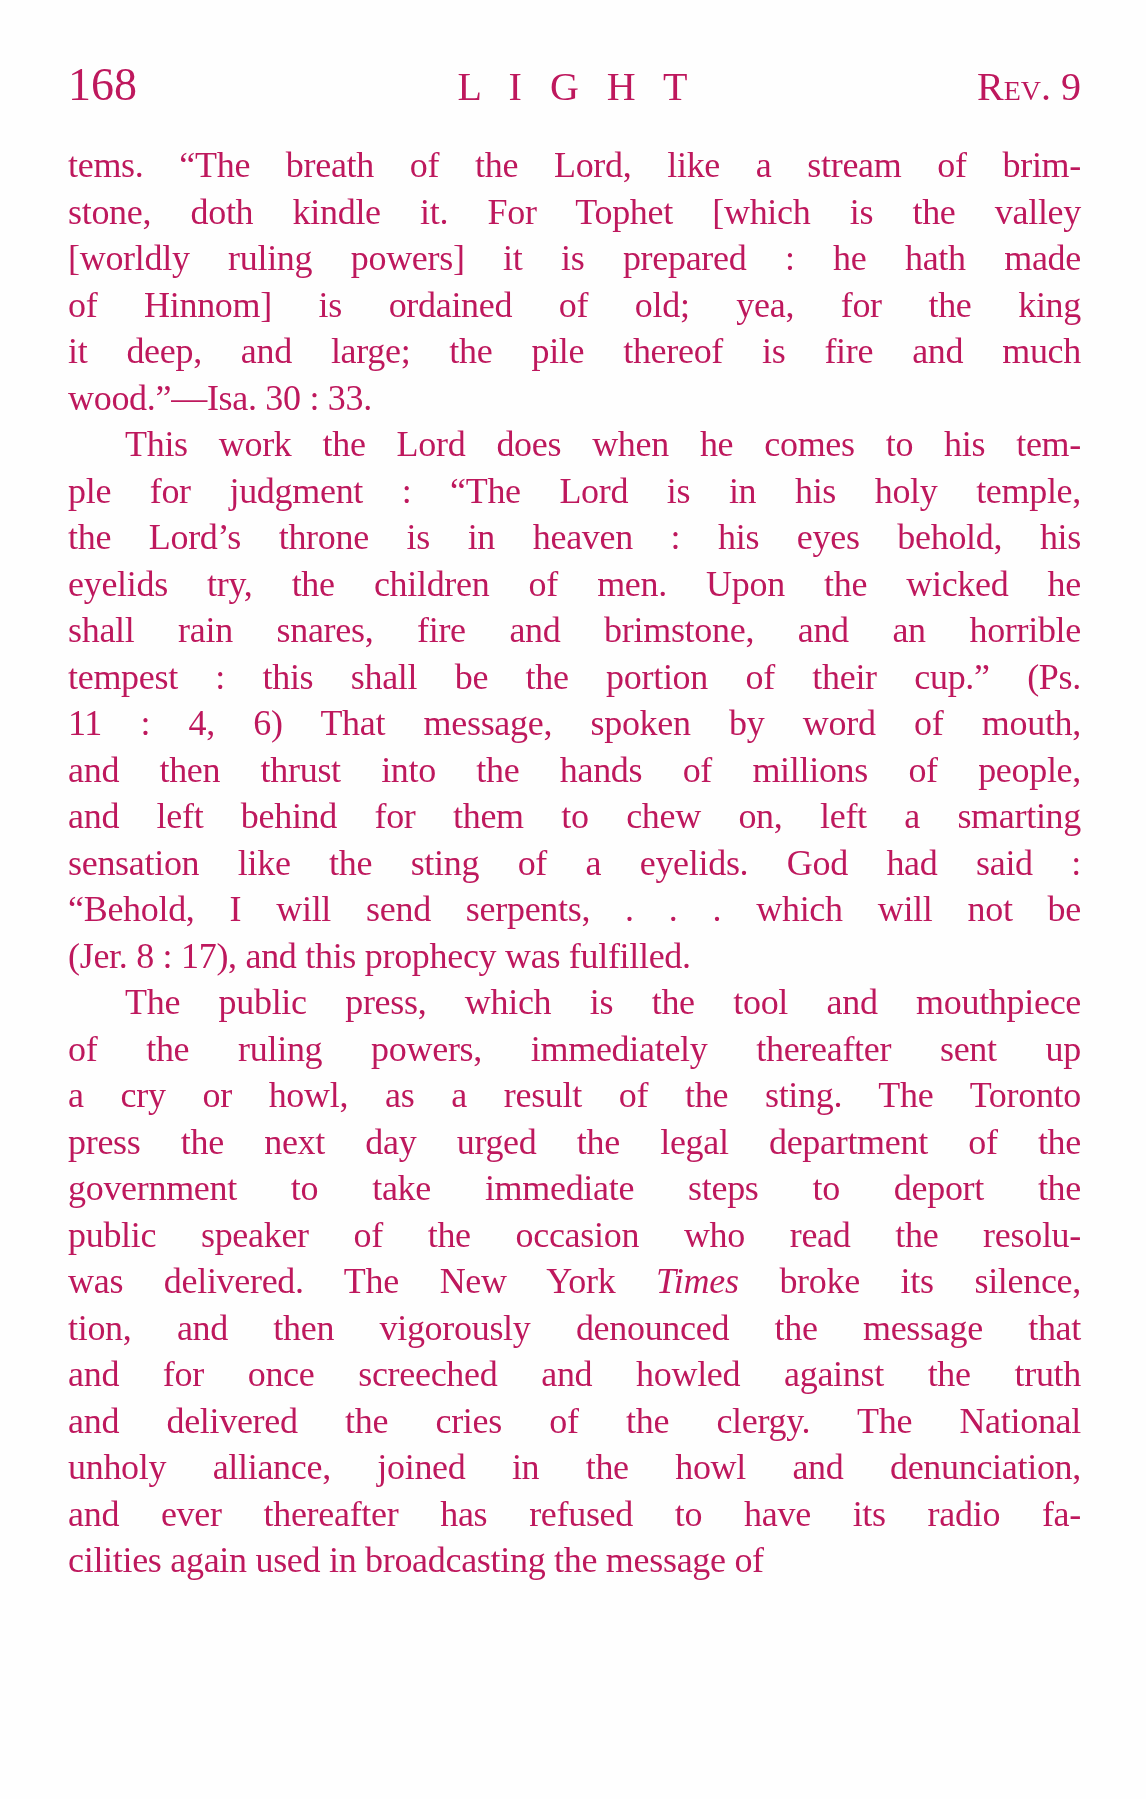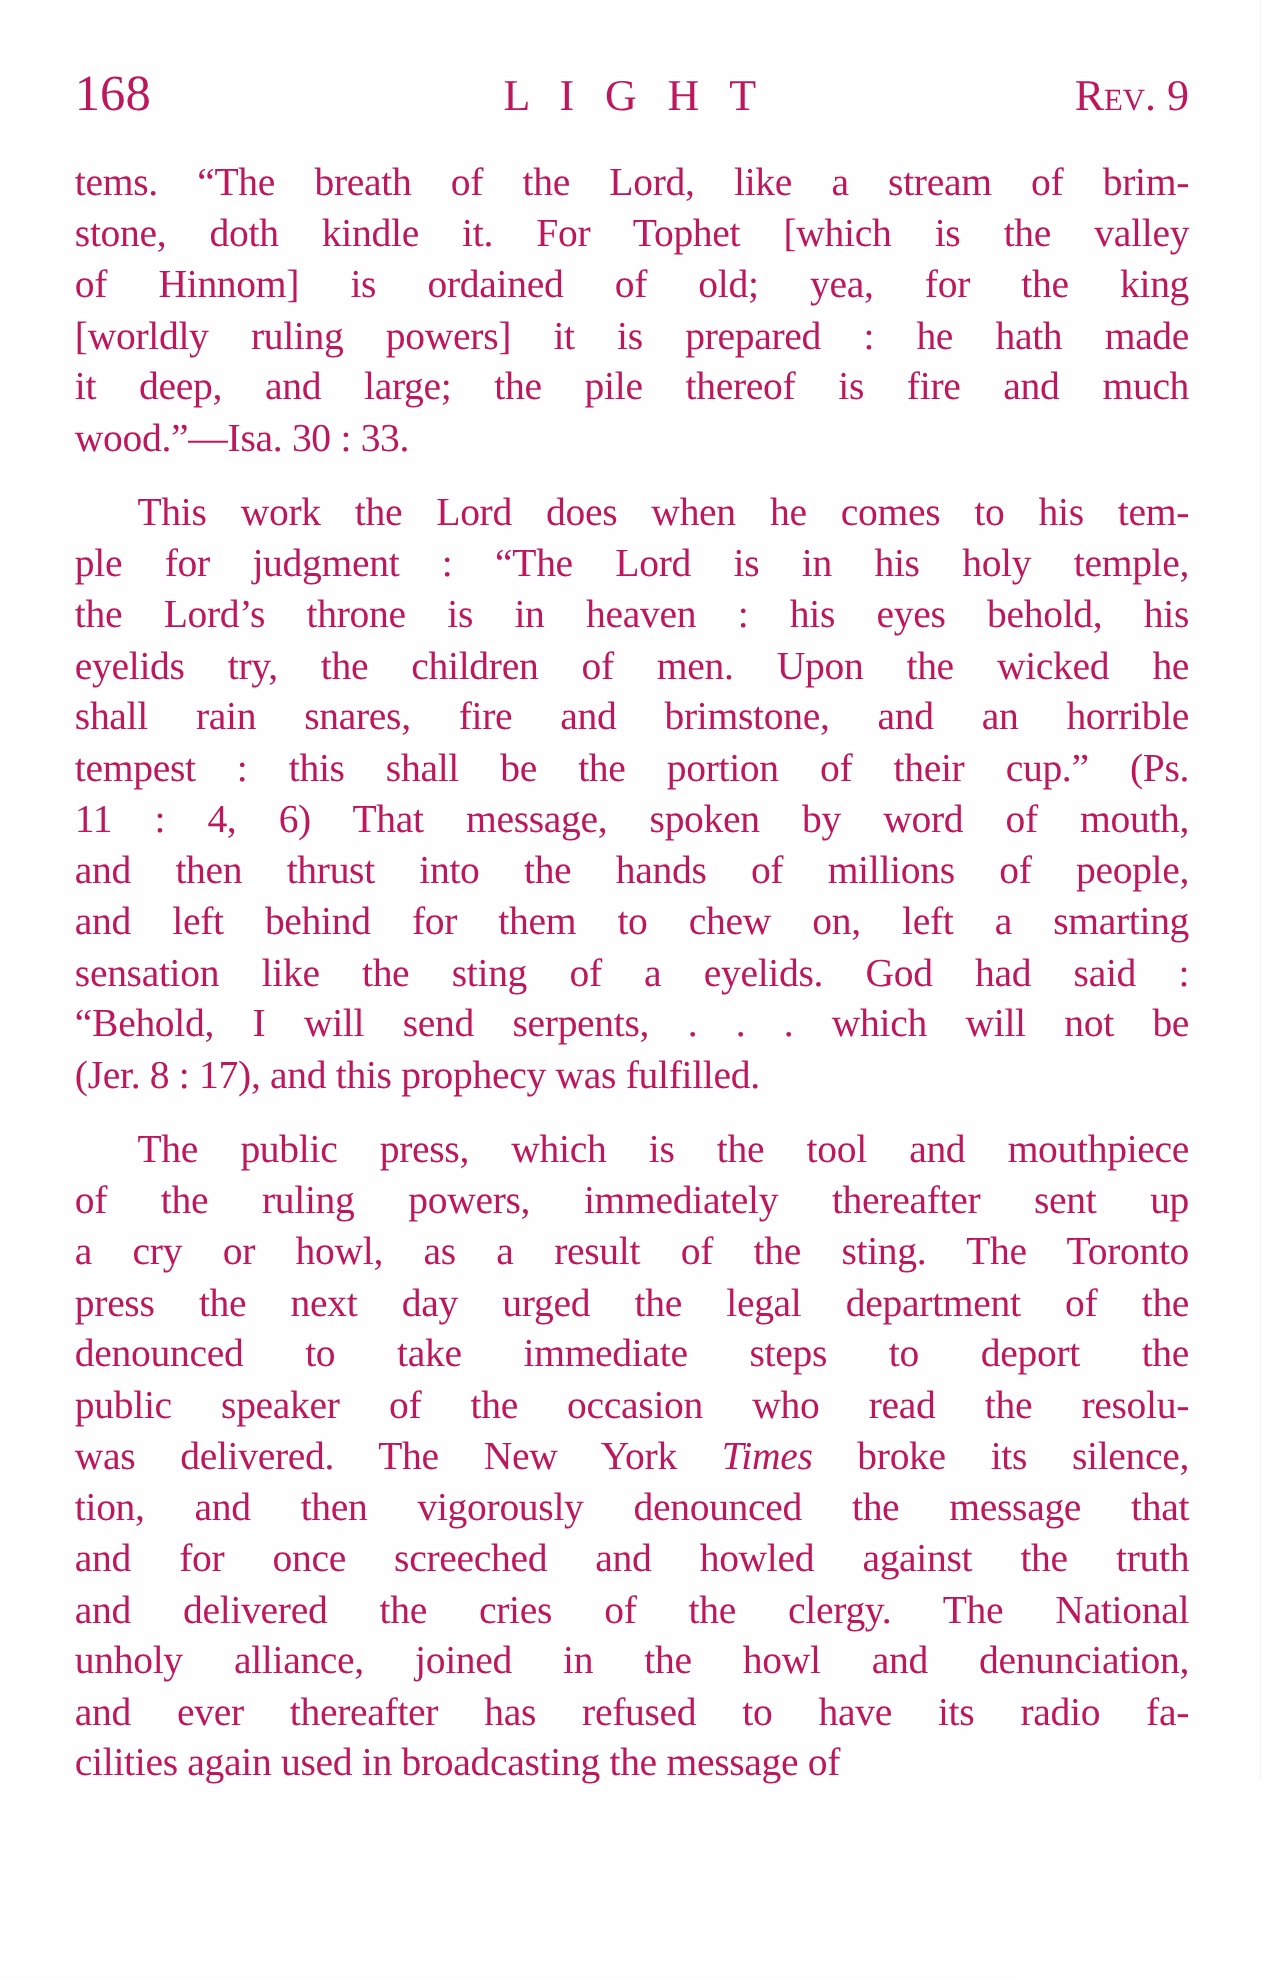--- a/index.html
+++ b/index.html
@@ -64,21 +64,20 @@
     letter-spacing: -0.3px;
   }
   .line {
     text-align: justify;
     text-align-last: justify;
     white-space: nowrap;
     height: 46.5px;
   }
   .line.indent {
     padding-left: 57px;
-    margin-top: 21px;
   }
   .line.end {
     text-align-last: left;
   }
   .italic {
     font-style: italic;
   }
 </style>
 </head>
 <body>
@@ -89,22 +88,22 @@
     <span class="page-number">168</span>
     <span class="book-title">L I G H T</span>
     <span class="chapter-ref">Rev. 9</span>
   </div>
 
   <div class="body-text">
 
     <div class="para">
       <div class="line">tems. “The breath of the Lord, like a stream of brim-</div>
       <div class="line">stone, doth kindle it. For Tophet [which is the valley</div>
+      <div class="line">[worldly ruling powers] it is prepared : he hath made</div>
       <div class="line">of Hinnom] is ordained of old; yea, for the king</div>
-      <div class="line">[worldly ruling powers] it is prepared : he hath made</div>
       <div class="line">it deep, and large; the pile thereof is fire and much</div>
       <div class="line end">wood.”—Isa. 30 : 33.</div>
     </div>
 
     <div class="para">
       <div class="line indent">This work the Lord does when he comes to his tem-</div>
       <div class="line">ple for judgment : “The Lord is in his holy temple,</div>
       <div class="line">the Lord’s throne is in heaven : his eyes behold, his</div>
       <div class="line">eyelids try, the children of men. Upon the wicked he</div>
       <div class="line">shall rain snares, fire and brimstone, and an horrible</div>
@@ -115,21 +114,21 @@
       <div class="line">sensation like the sting of a eyelids. God had said :</div>
       <div class="line">“Behold, I will send serpents, . . . which will not be</div>
       <div class="line end">(Jer. 8 : 17), and this prophecy was fulfilled.</div>
     </div>
 
     <div class="para">
       <div class="line indent">The public press, which is the tool and mouthpiece</div>
       <div class="line">of the ruling powers, immediately thereafter sent up</div>
       <div class="line">a cry or howl, as a result of the sting. The Toronto</div>
       <div class="line">press the next day urged the legal department of the</div>
-      <div class="line">denounced to take immediate steps to deport the</div>
+      <div class="line">government to take immediate steps to deport the</div>
       <div class="line">public speaker of the occasion who read the resolu-</div>
       <div class="line"><span>was delivered. The New York</span> <span class="italic">Times</span> <span>broke its silence,</span></div>
       <div class="line">tion, and then vigorously denounced the message that</div>
       <div class="line">and for once screeched and howled against the truth</div>
       <div class="line">and delivered the cries of the clergy. The National</div>
       <div class="line">unholy alliance, joined in the howl and denunciation,</div>
       <div class="line">and ever thereafter has refused to have its radio fa-</div>
       <div class="line end">cilities again used in broadcasting the message of</div>
     </div>
 

